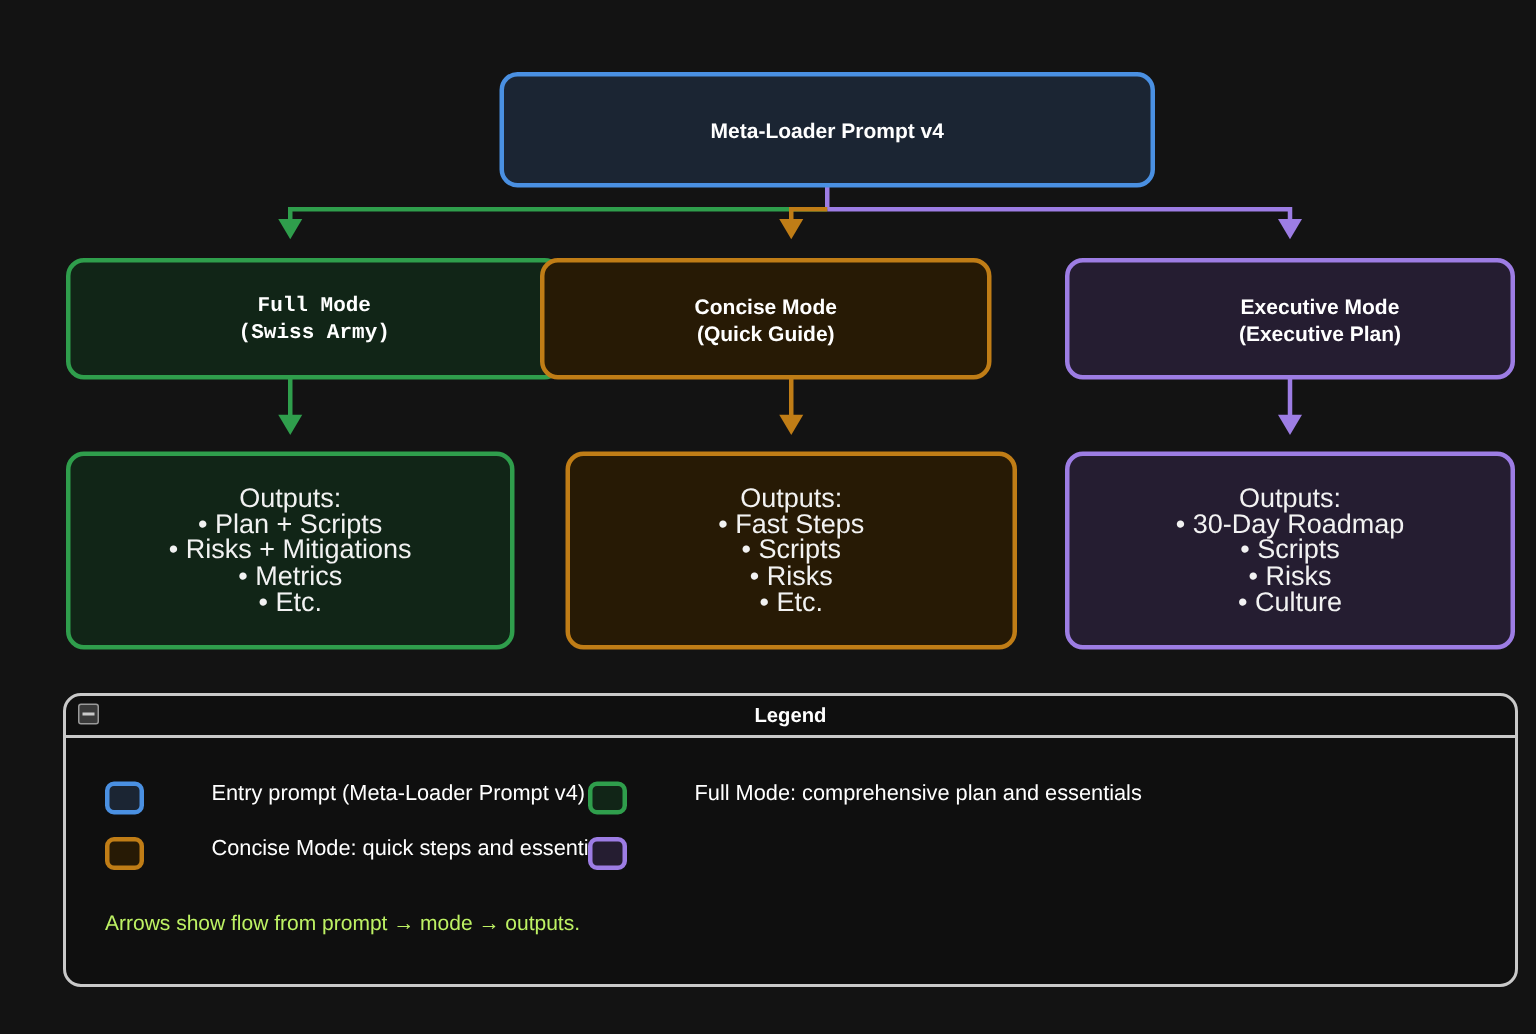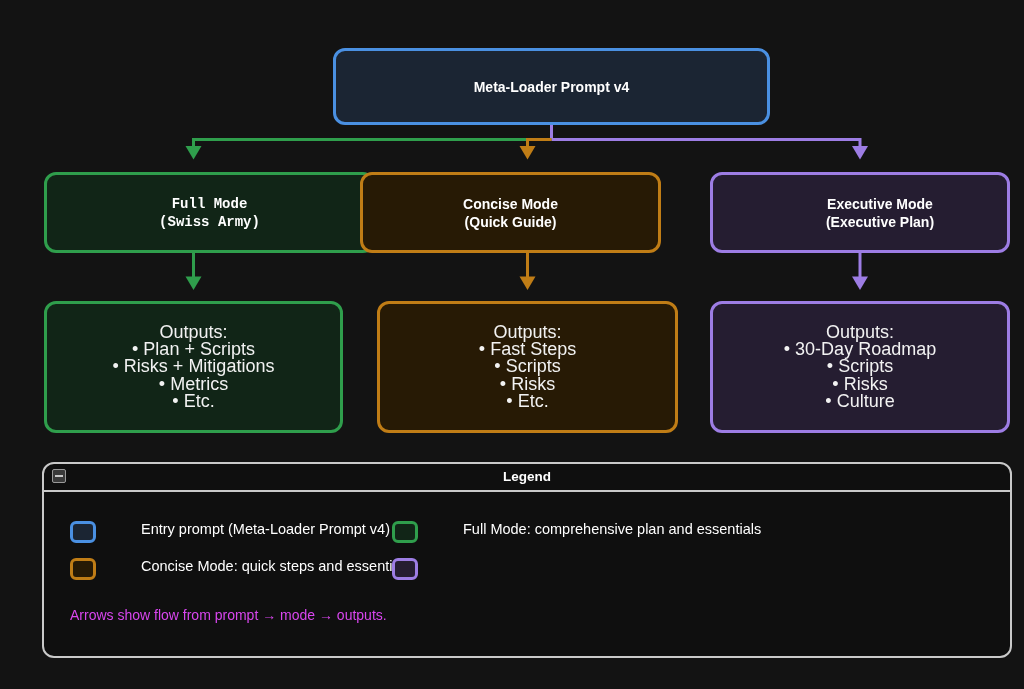--- a/index.html
+++ b/index.html
@@ -44,21 +44,21 @@
   .swatch{
     width:26px;height:22px;border:3px solid;border-radius:6px;box-sizing:border-box;
     flex:0 0 auto;
   }
   .legend-item .lbl{margin-left:34px;font-size:14.5px;color:#fff;white-space:nowrap;}
   .li-1{left:26px;top:57px;}
   .li-2{left:348px;top:57px;}
   .li-3{left:26px;top:94px;}
   .li-4{left:348px;top:94px;}
   .legend-note{
-    position:absolute;left:26px;top:143px;font-size:14px;color:#d946ef;white-space:nowrap;
+    position:absolute;left:26px;top:143px;font-size:14px;color:#bef264;white-space:nowrap;
   }
 </style>
 </head>
 <body>
 
 <div class="canvas">
 
   <svg class="edges" viewBox="0 0 1024 689">
 
     <path d="M551.5 113 V 139.5" fill="none" stroke-width="3" stroke="#9d7de4"></path>

